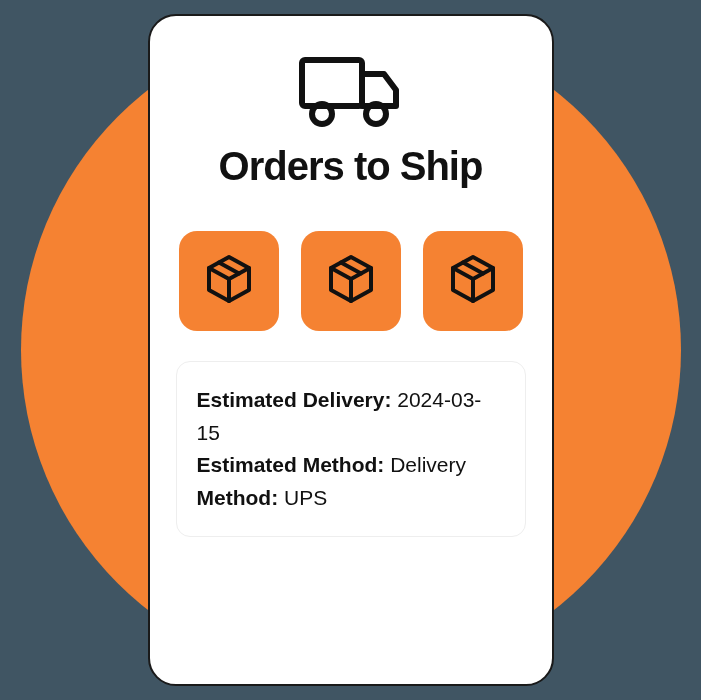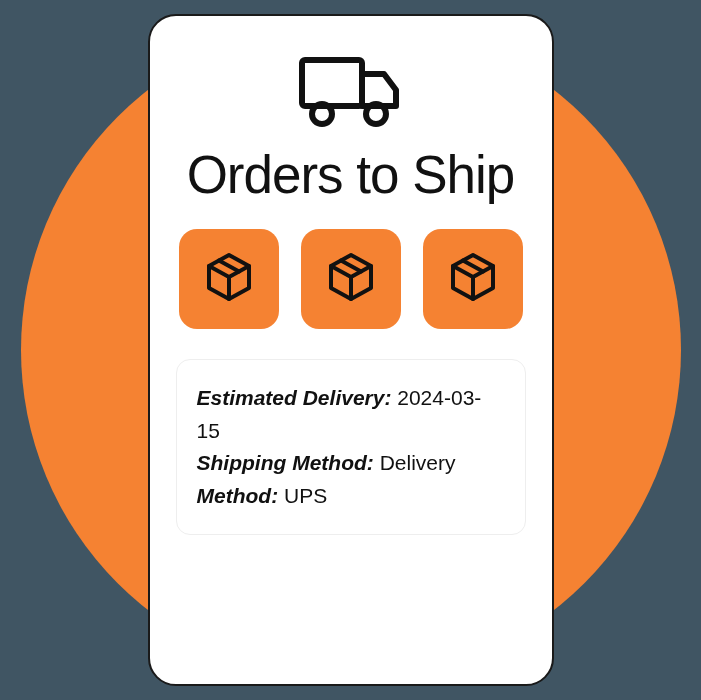--- a/index.html
+++ b/index.html
@@ -40,25 +40,25 @@
       padding: 28px 24px;
       display: flex;
       flex-direction: column;
       align-items: center;
     }
     .truck-icon {
       margin-top: 8px;
       margin-bottom: 10px;
     }
     .card-title {
-      font-size: 53px;
-      font-weight: 400;
+      font-size: 40px;
+      font-weight: 700;
       color: #111;
       letter-spacing: -1px;
-      margin-bottom: 24px;
+      margin-bottom: 42px;
     }
     .package-row {
       display: flex;
       gap: 22px;
       margin-bottom: 30px;
     }
     .package-tile {
       width: 100px;
       height: 100px;
       background: #f58232;
@@ -75,21 +75,20 @@
       margin-bottom: 26px;
     }
     .detail-line {
       font-size: 21px;
       color: #111;
       line-height: 1.55;
       font-weight: 400;
     }
     .detail-line .label {
       font-weight: 700;
-      font-style: italic;
     }
     .ship-button {
       width: 200px;
       height: 56px;
       background: #f58232;
       border: none;
       border-radius: 14px;
       font-size: 22px;
       font-weight: 600;
       color: #111;
@@ -154,21 +153,21 @@
       </span>
     </div>
   </div>
 
   <div class="details-box">
     <div class="detail-line">
       <span class="label">Estimated Delivery:</span>
       <span>2024-03-15</span>
     </div>
     <div class="detail-line">
-      <span class="label">Shipping Method:</span>
+      <span class="label">Estimated Method:</span>
       <span>Delivery</span>
     </div>
     <div class="detail-line">
       <span class="label">Method:</span>
       <span>UPS</span>
     </div>
   </div>
 
 
 </div>

